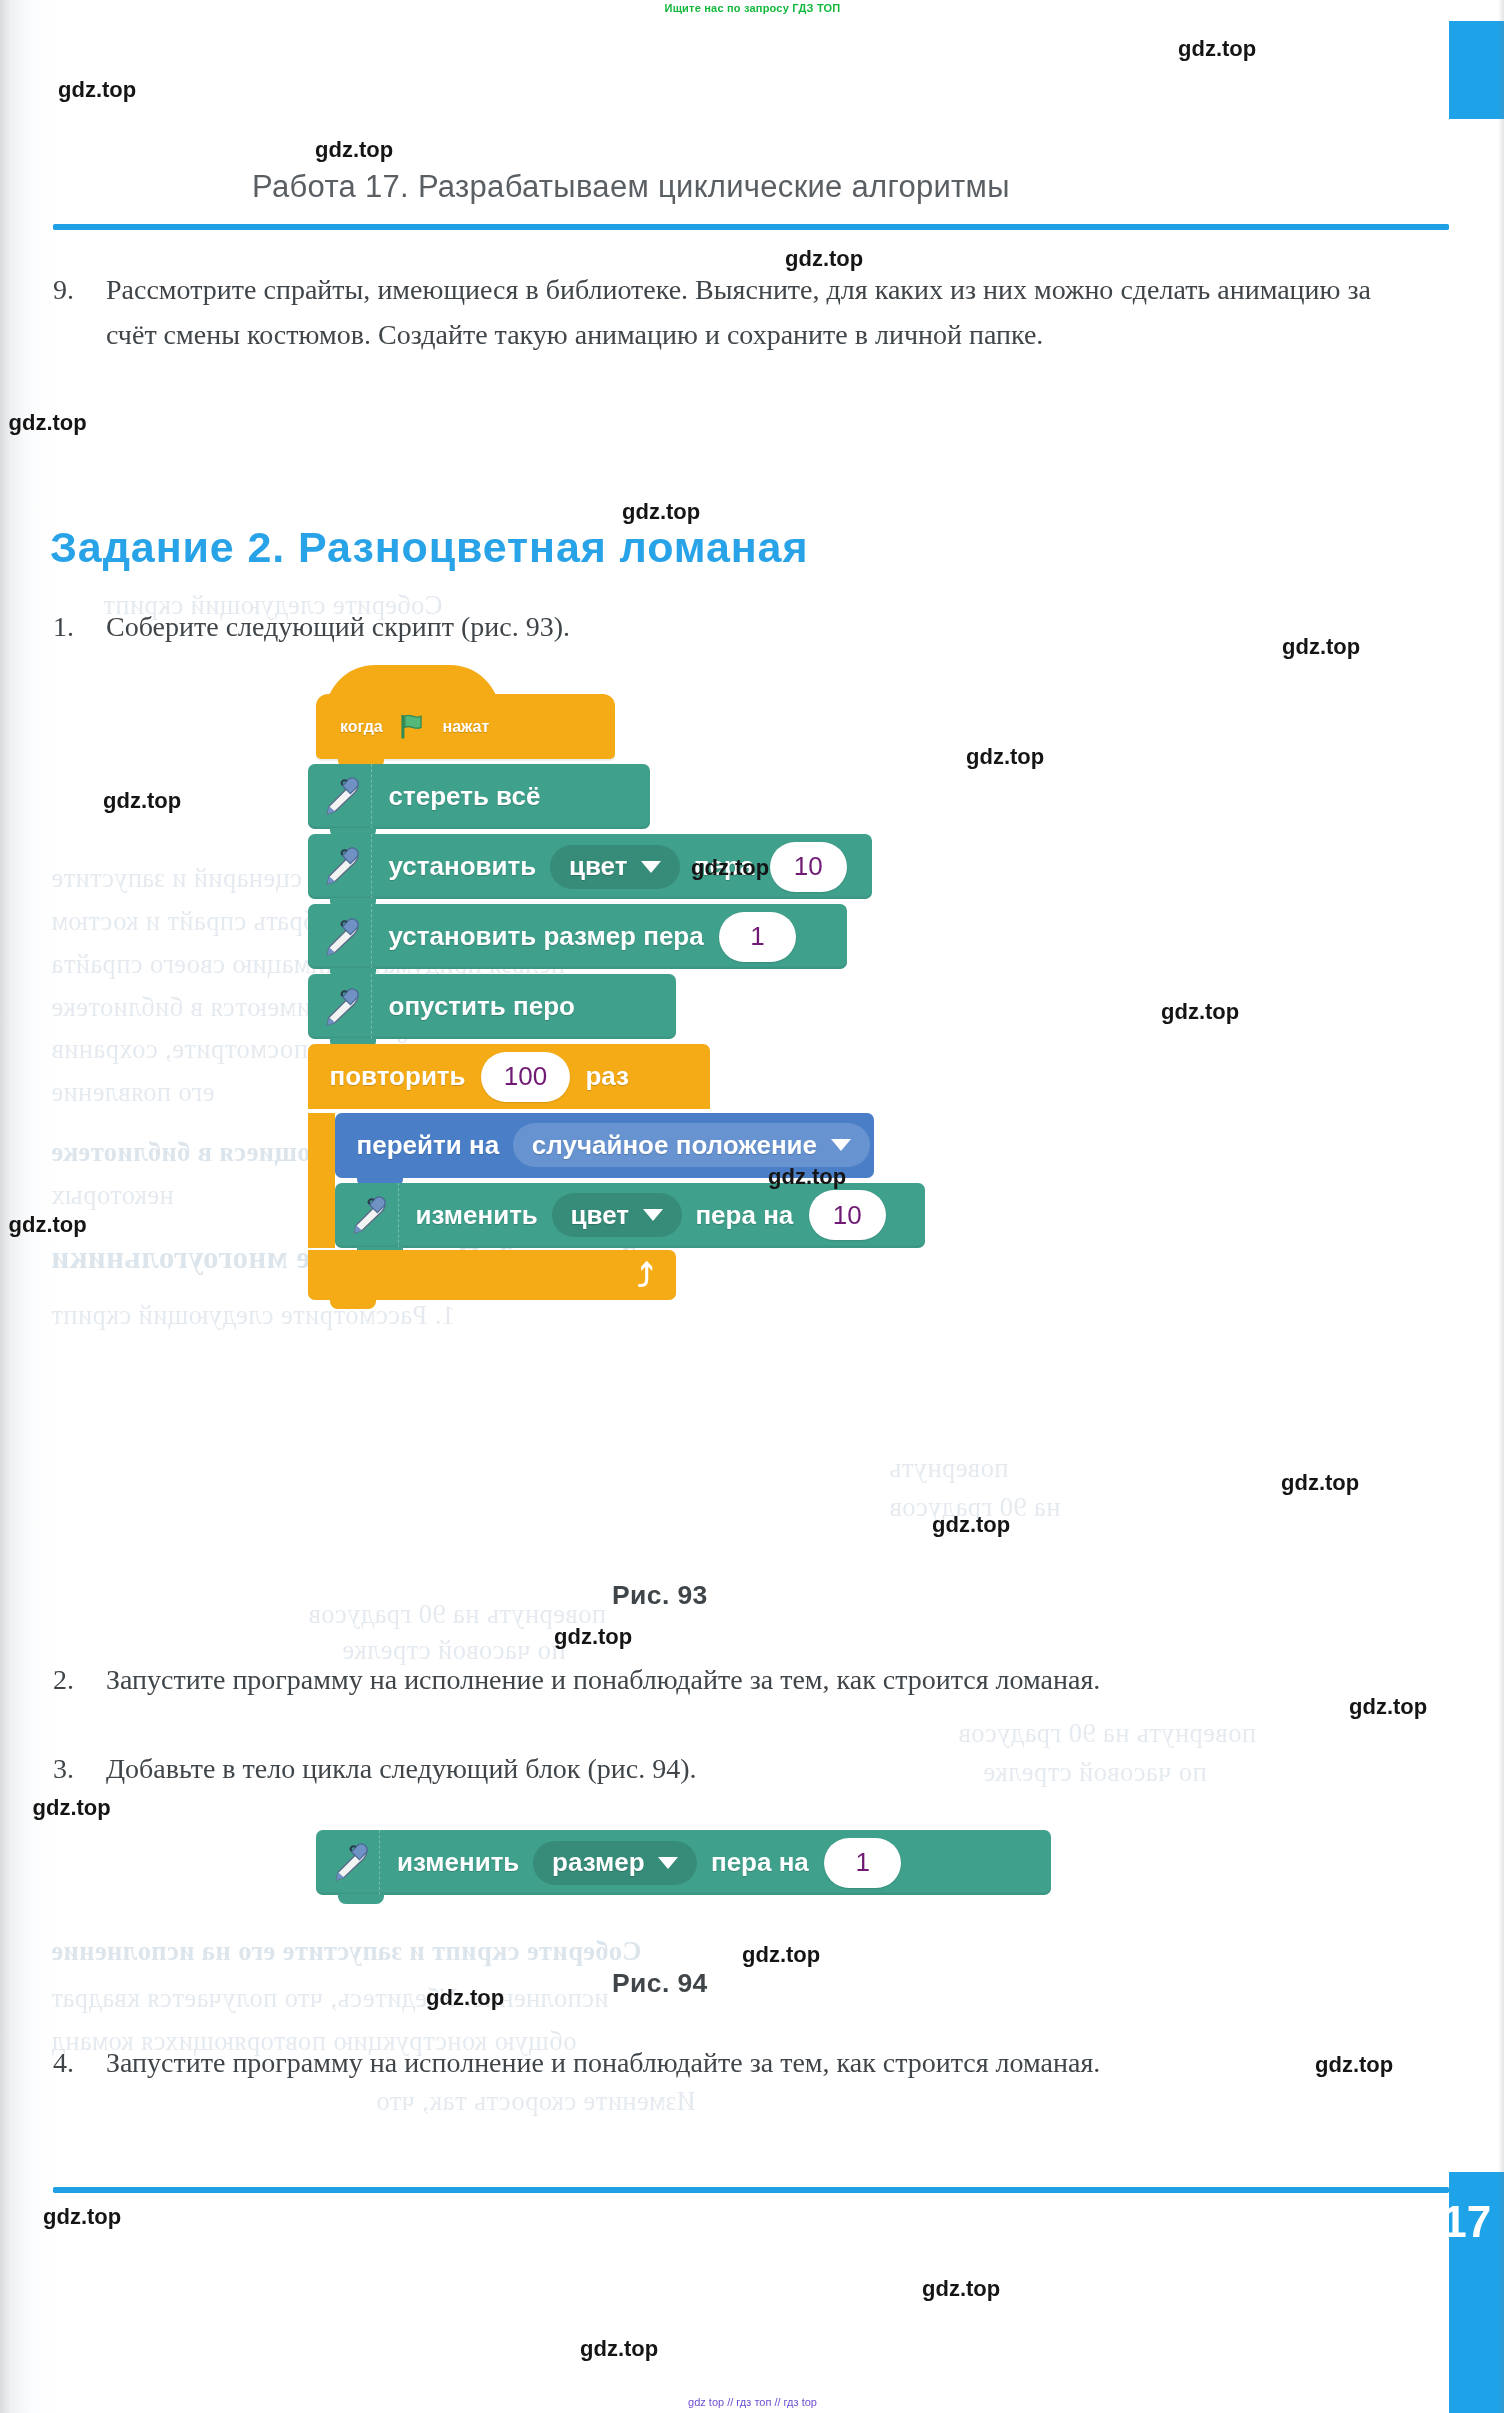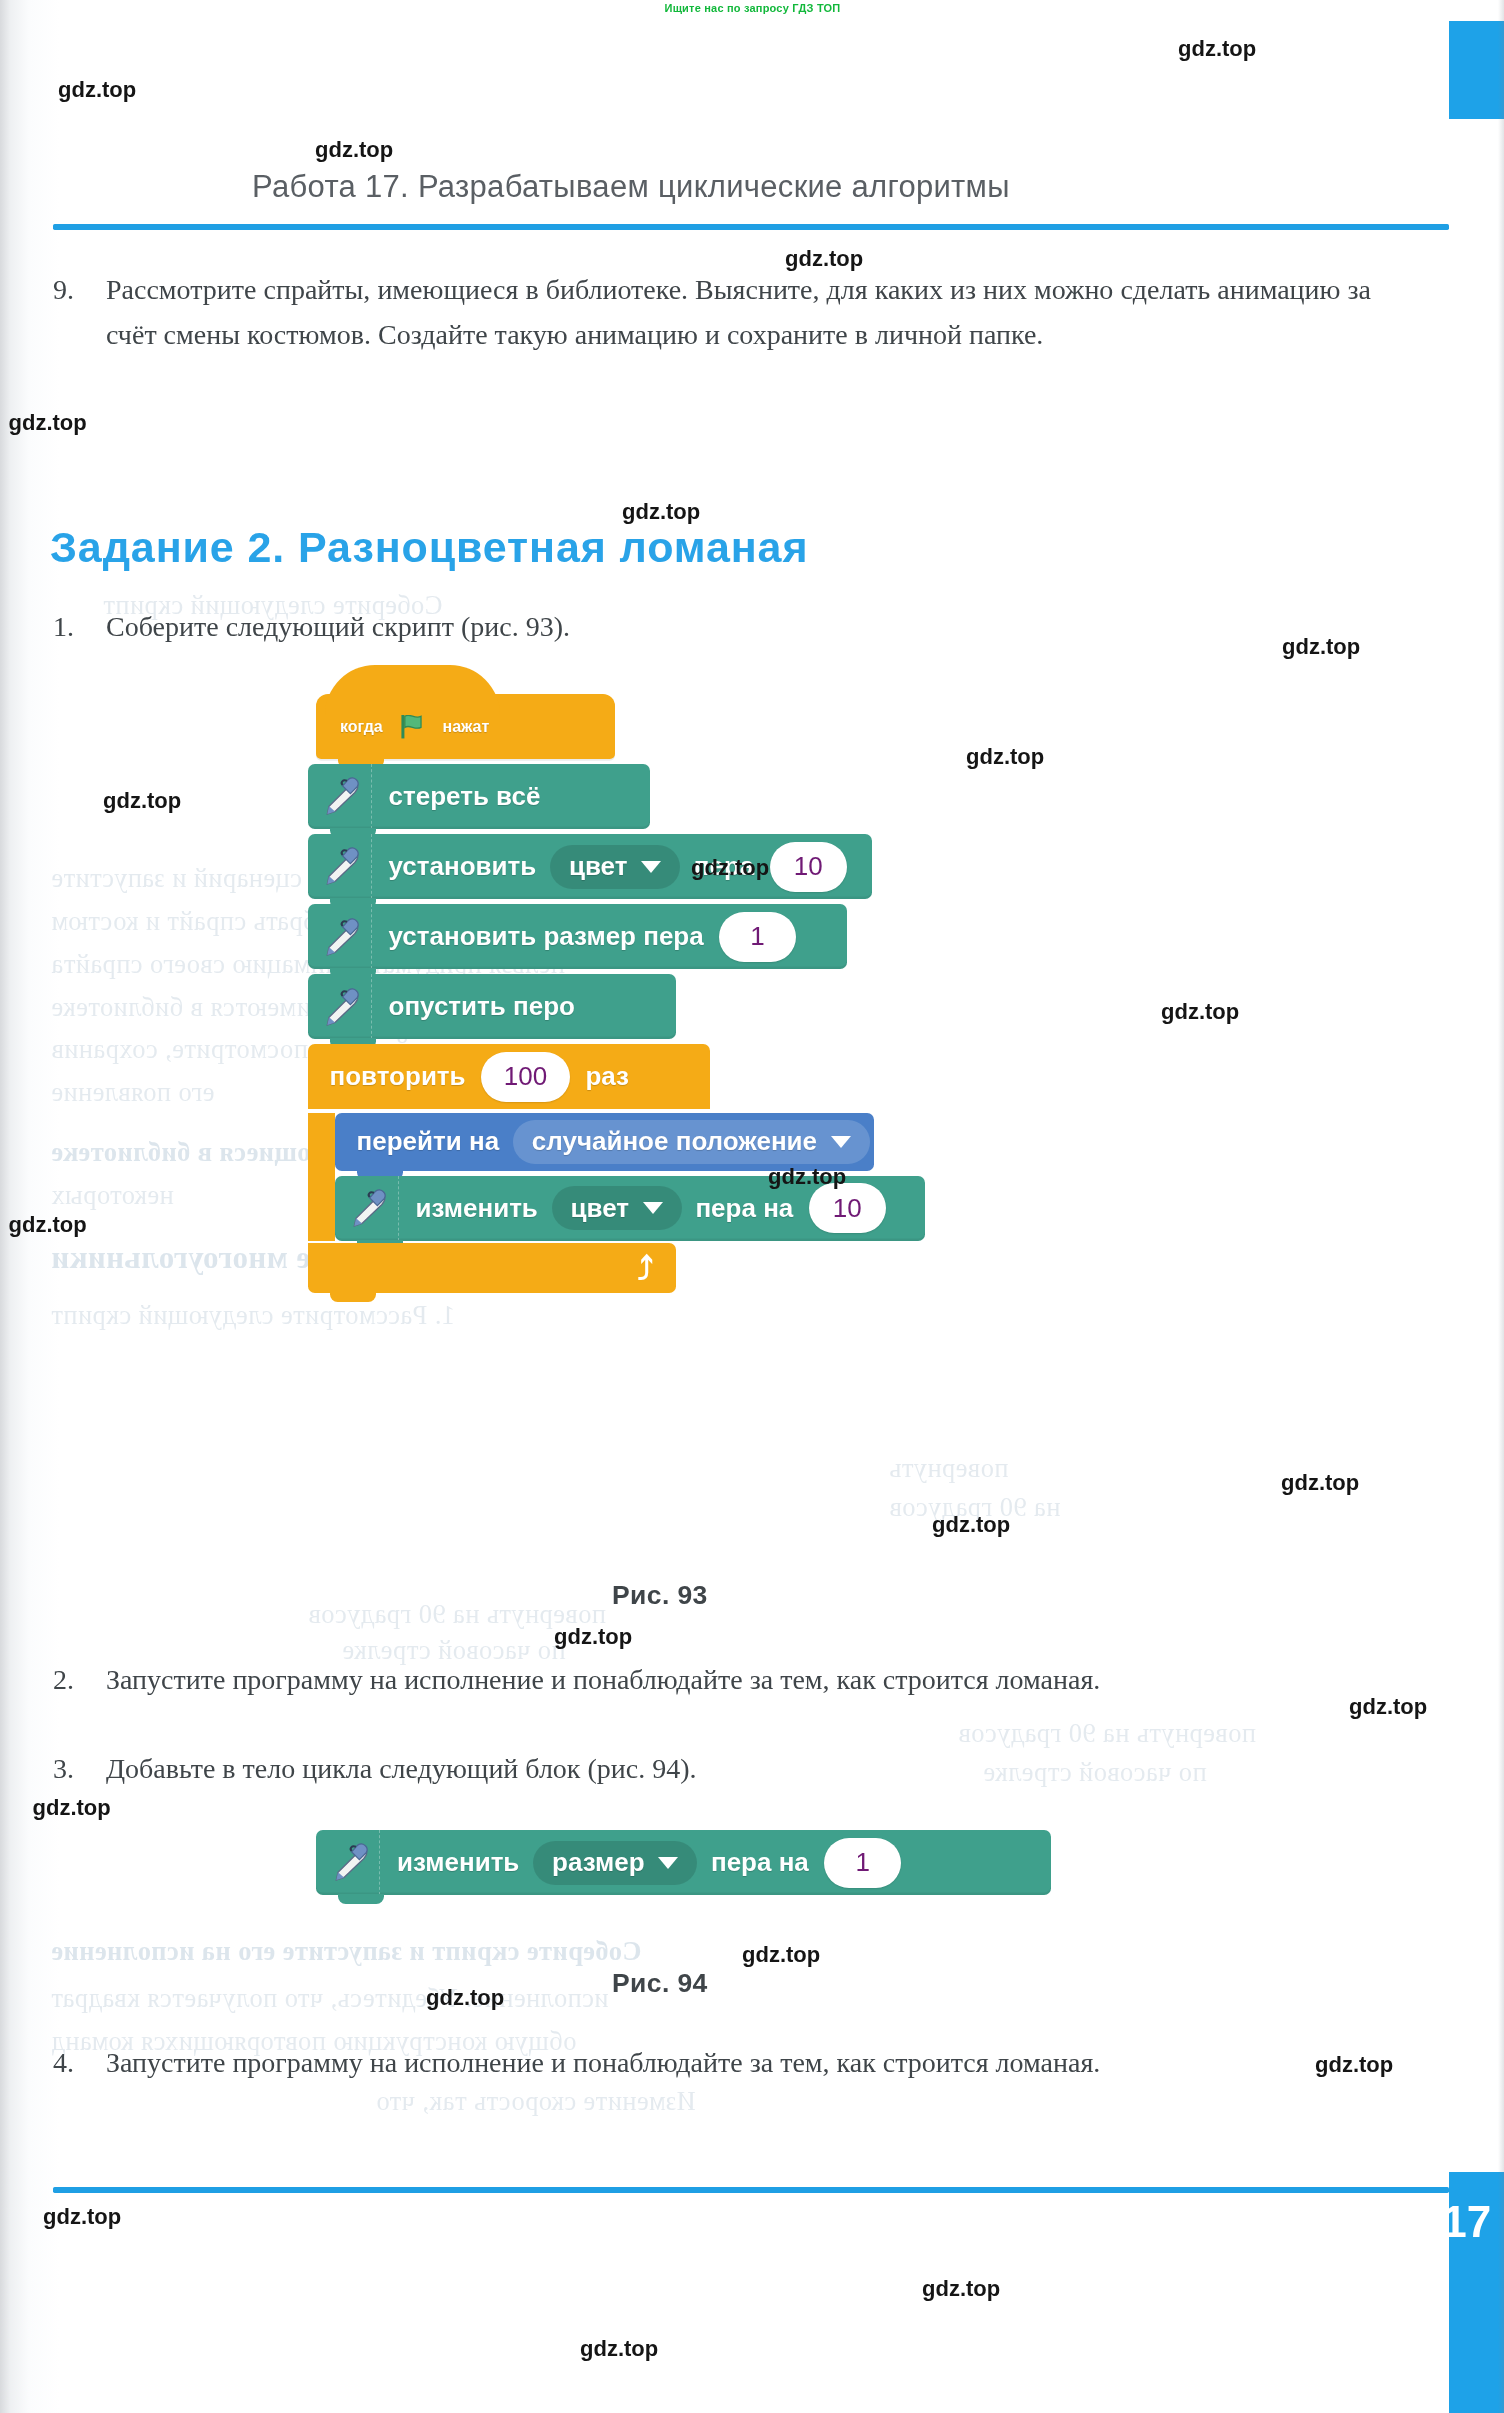--- a/index.html
+++ b/index.html
@@ -85,21 +85,21 @@
   }
   .hat:before{
     content:"";position:absolute;left:8.5px;top:-29px;width:175px;height:50px;
     background:#f5ab16;border-radius:90px 90px 0 0;
   }
   .green{
     background:#3fa08c;border-radius:6.8px;height:65px;padding:0 19px 0 0;font-size:26px;
     box-shadow:inset 0 -2.6px 0 rgba(0,0,0,.06);
   }
   .blue{
-    background:#4a7fc8;border-radius:6.8px;height:58px;padding:0 22px;font-size:26px;
+    background:#4a7fc8;border-radius:6.8px;height:65px;padding:0 22px;font-size:26px;
   }
   .orange{
     background:#f5ab16;border-radius:6.8px;height:65px;padding:0 22px;font-size:26px;
   }
   .notch{
     position:absolute;left:22px;bottom:-9.4px;width:46px;height:10.3px;
     background:inherit;border-radius:0 0 7.7px 7.7px;
   }
   .penicon{
     width:63px;min-width:63px;height:65px;position:relative;
@@ -329,20 +329,21 @@
   <div class="cap" style="left:612px;top:1968px;">Рис.  94</div>
 
   <div class="li" style="left:53px;top:2040px;width:1265px;padding-left:53px;">
     <span class="n">4.</span>
     <span class="t">Запустите программу на исполнение и понаблюдайте за тем, как строится ломаная.</span>
   </div>
 
   <div class="rule-bot"></div>
   <div class="pagenum">217</div>
 
+  <div class="footer">gdz top  //  гдз топ  //  гдз top</div>
 
   <div class="wm" style="left:1178px;top:36px;">gdz.top</div>
   <div class="wm" style="left:58px;top:77px;">gdz.top</div>
   <div class="wm" style="left:315px;top:137px;">gdz.top</div>
   <div class="wm" style="left:785px;top:246px;">gdz.top</div>
   <div class="wm" style="left:8.5px;top:410px;">gdz.top</div>
   <div class="wm" style="left:622px;top:499px;">gdz.top</div>
   <div class="wm" style="left:1282px;top:634px;">gdz.top</div>
   <div class="wm" style="left:966px;top:744px;">gdz.top</div>
   <div class="wm" style="left:103px;top:788px;">gdz.top</div>

